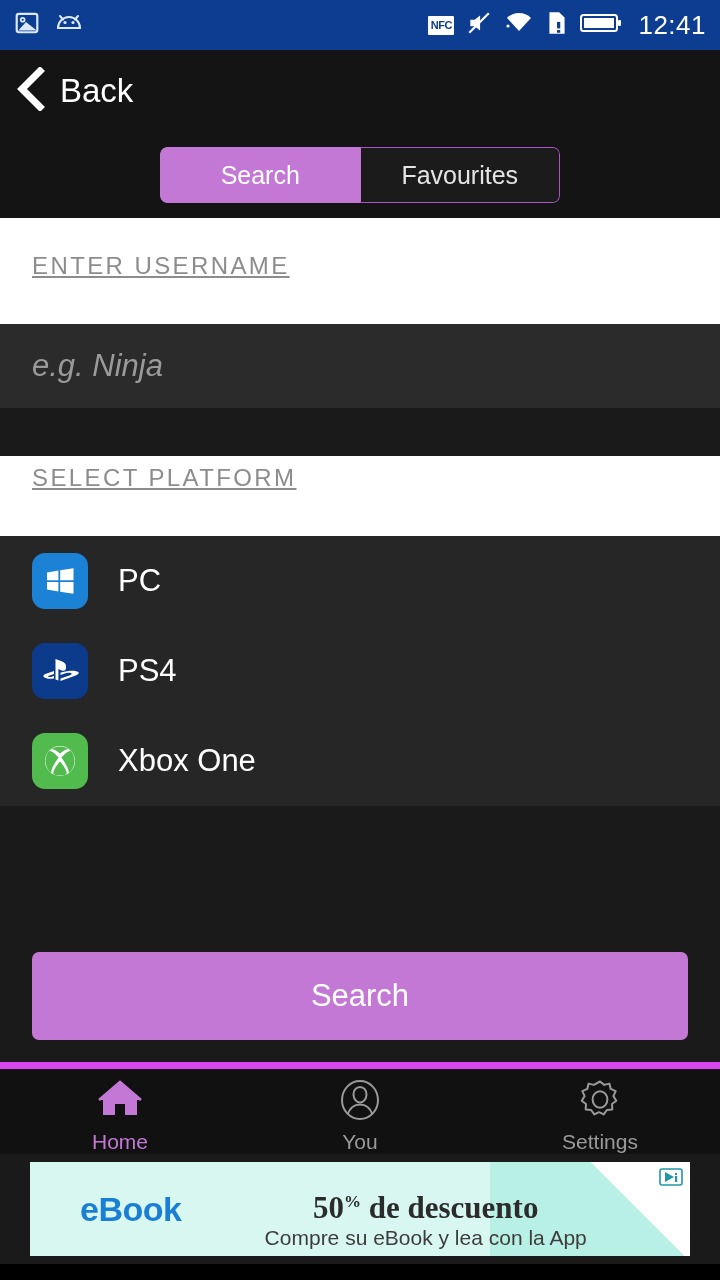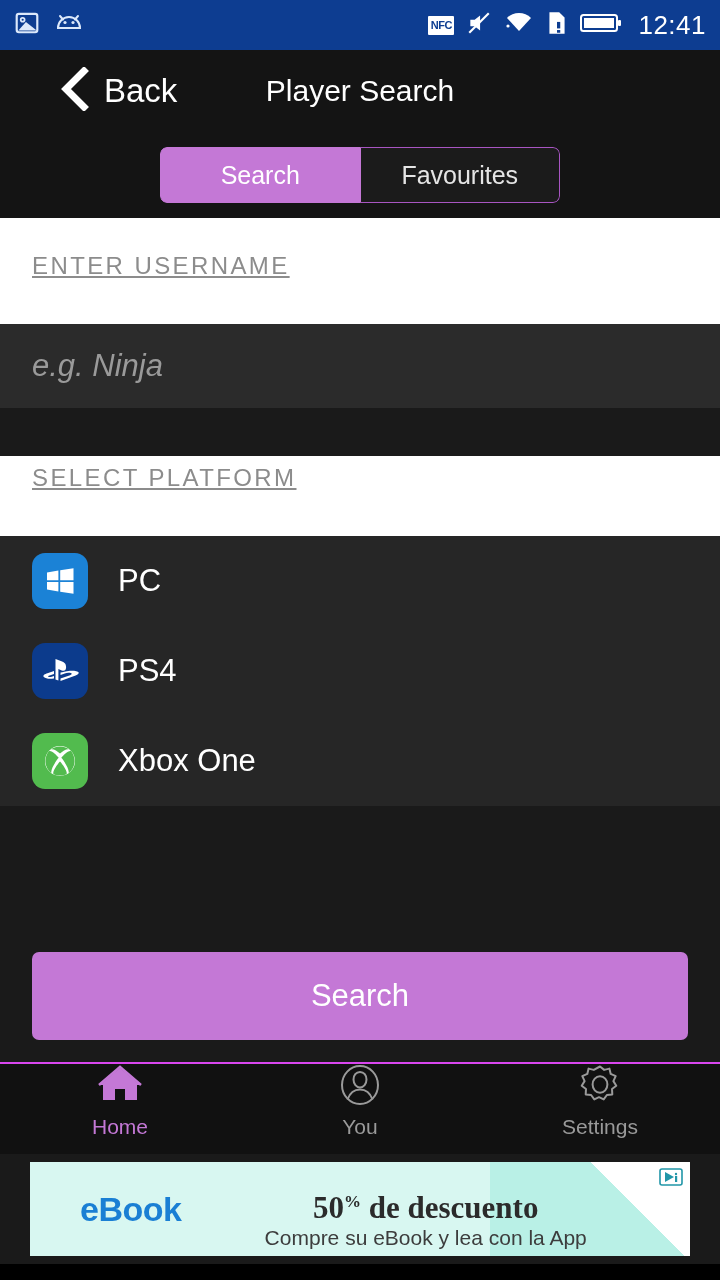--- a/index.html
+++ b/index.html
@@ -23,21 +23,21 @@
     width:26px; height:19px; background:#fff; color:#0d3d91;
     font-size:11px; font-weight:bold; display:flex; align-items:center;
     justify-content:center; letter-spacing:-.5px; border-radius:1px;
   }
 
   
   .titlebar {
     height:82px; background:#141414; position:relative;
     display:flex; align-items:center;
   }
-  .back-btn { display:flex; align-items:center; gap:14px; padding-left:16px;margin-left:44px; }
+  .back-btn { display:flex; align-items:center; gap:14px; padding-left:16px; }
   .back-label { color:#fff; font-size:33px; }
   .page-title {
     position:absolute; left:0; right:0; text-align:center;
     color:#fff; font-size:30px; pointer-events:none;
   }
 
   
   .tabbar-wrap {
     background:#141414; height:86px;
     display:flex; align-items:center; justify-content:center;
@@ -91,22 +91,22 @@
   .search-area { background:#1a1a1a; padding:42px 32px 0 32px; }
   .search-btn {
     height:88px; background:#c478d6; border-radius:7px;
     display:flex; align-items:center; justify-content:center;
     color:#fff; font-size:31px;
   }
 
   
   .bottomnav {
     background:#111; height:92px;
-    display:flex; align-items:flex-start;
-    border-top:2px solid #d946ef;
+    display:flex; align-items:flex-end;
+    border-top:7px solid #d946ef;
   }
   .nav-item {
     flex:1; display:flex; flex-direction:column;
     align-items:center; justify-content:center; gap:5px;
   }
   .nav-label { font-size:21px; }
   .nav-item.active .nav-label { color:#c478d6; }
   .nav-item.idle .nav-label { color:#9a9a9a; }
 
   
@@ -199,21 +199,20 @@
 
   <div class="titlebar">
     <div class="back-btn">
       <span>
         <svg width="30" height="44" viewBox="0 0 30 44">
           <polyline points="24,4 6,22 24,40" fill="none" stroke="#fff" stroke-width="7" stroke-linecap="square"></polyline>
         </svg>
       </span>
       <span class="back-label">Back</span>
     </div>
-    <div class="page-title">Player Search</div>
   </div>
 
   <div class="tabbar-wrap">
     <div class="segmented">
       <div class="seg active">Search</div>
       <div class="seg inactive">Favourites</div>
     </div>
   </div>
 
   <div class="section-head">ENTER USERNAME</div>

